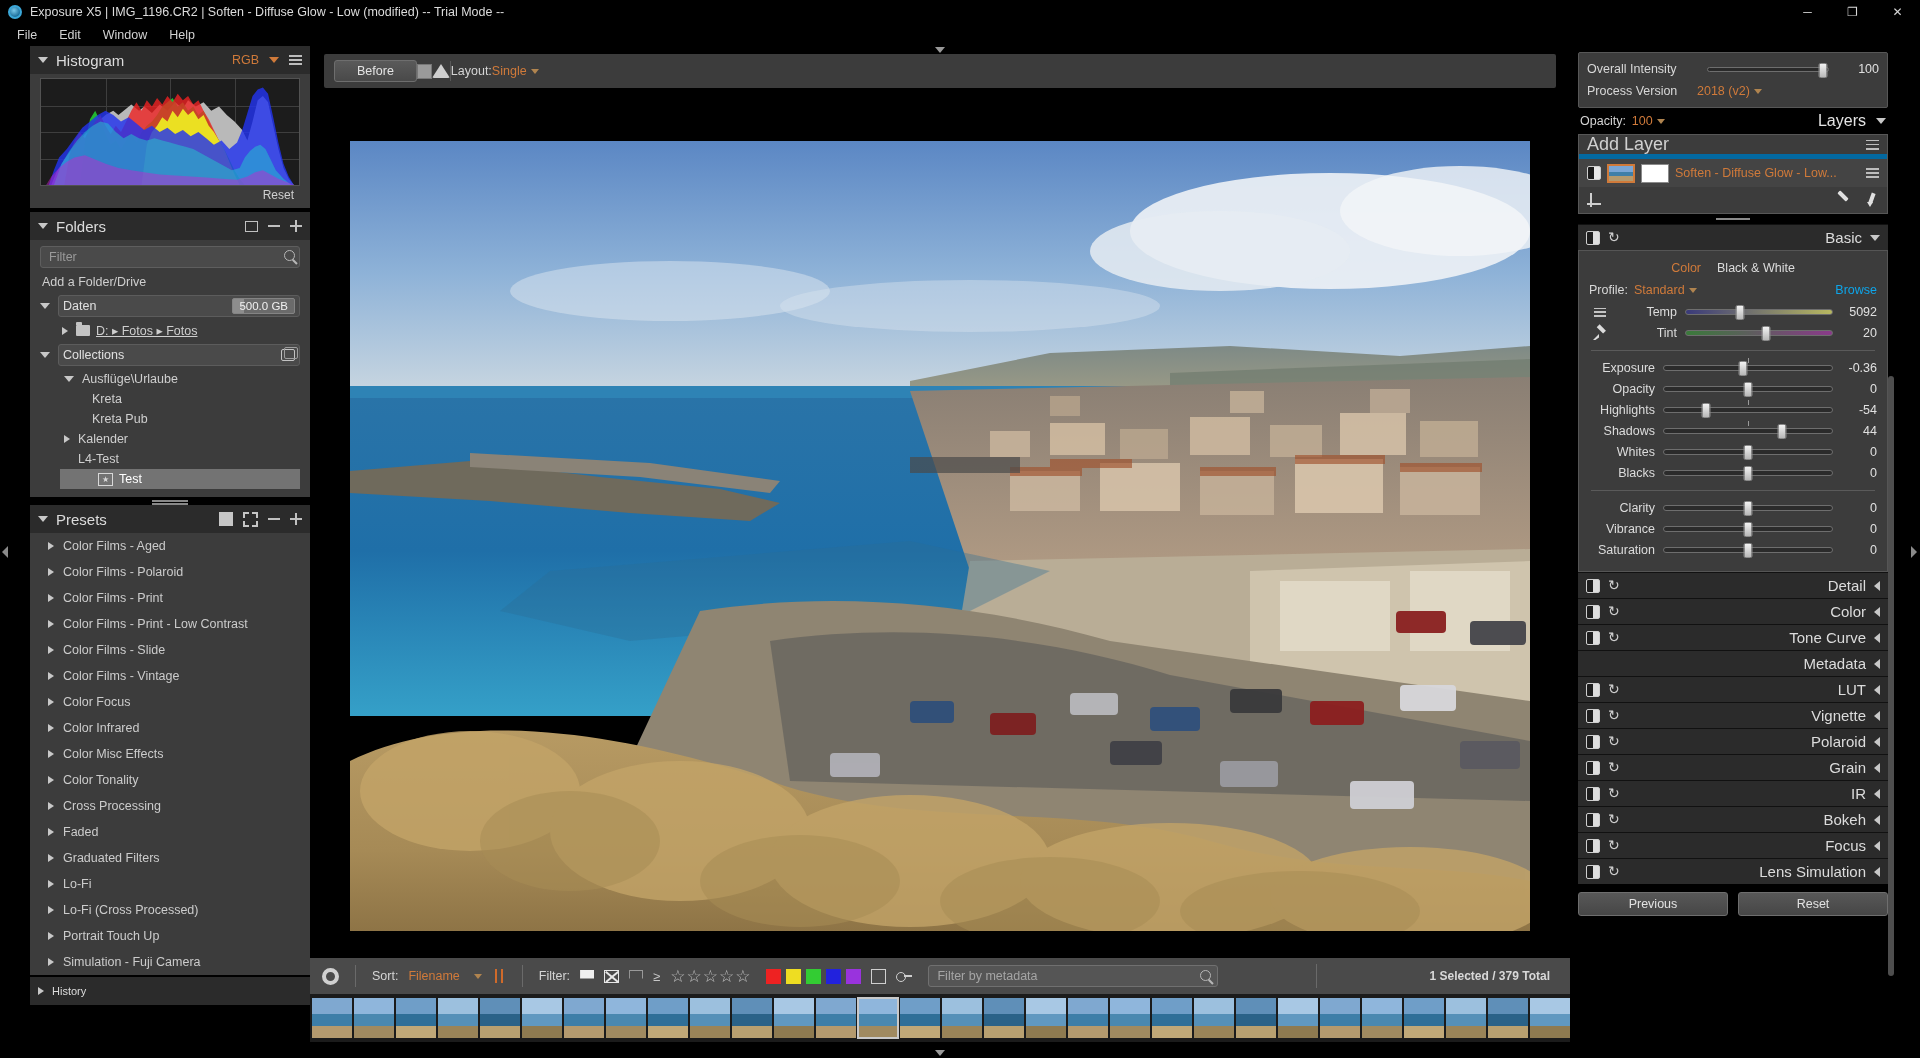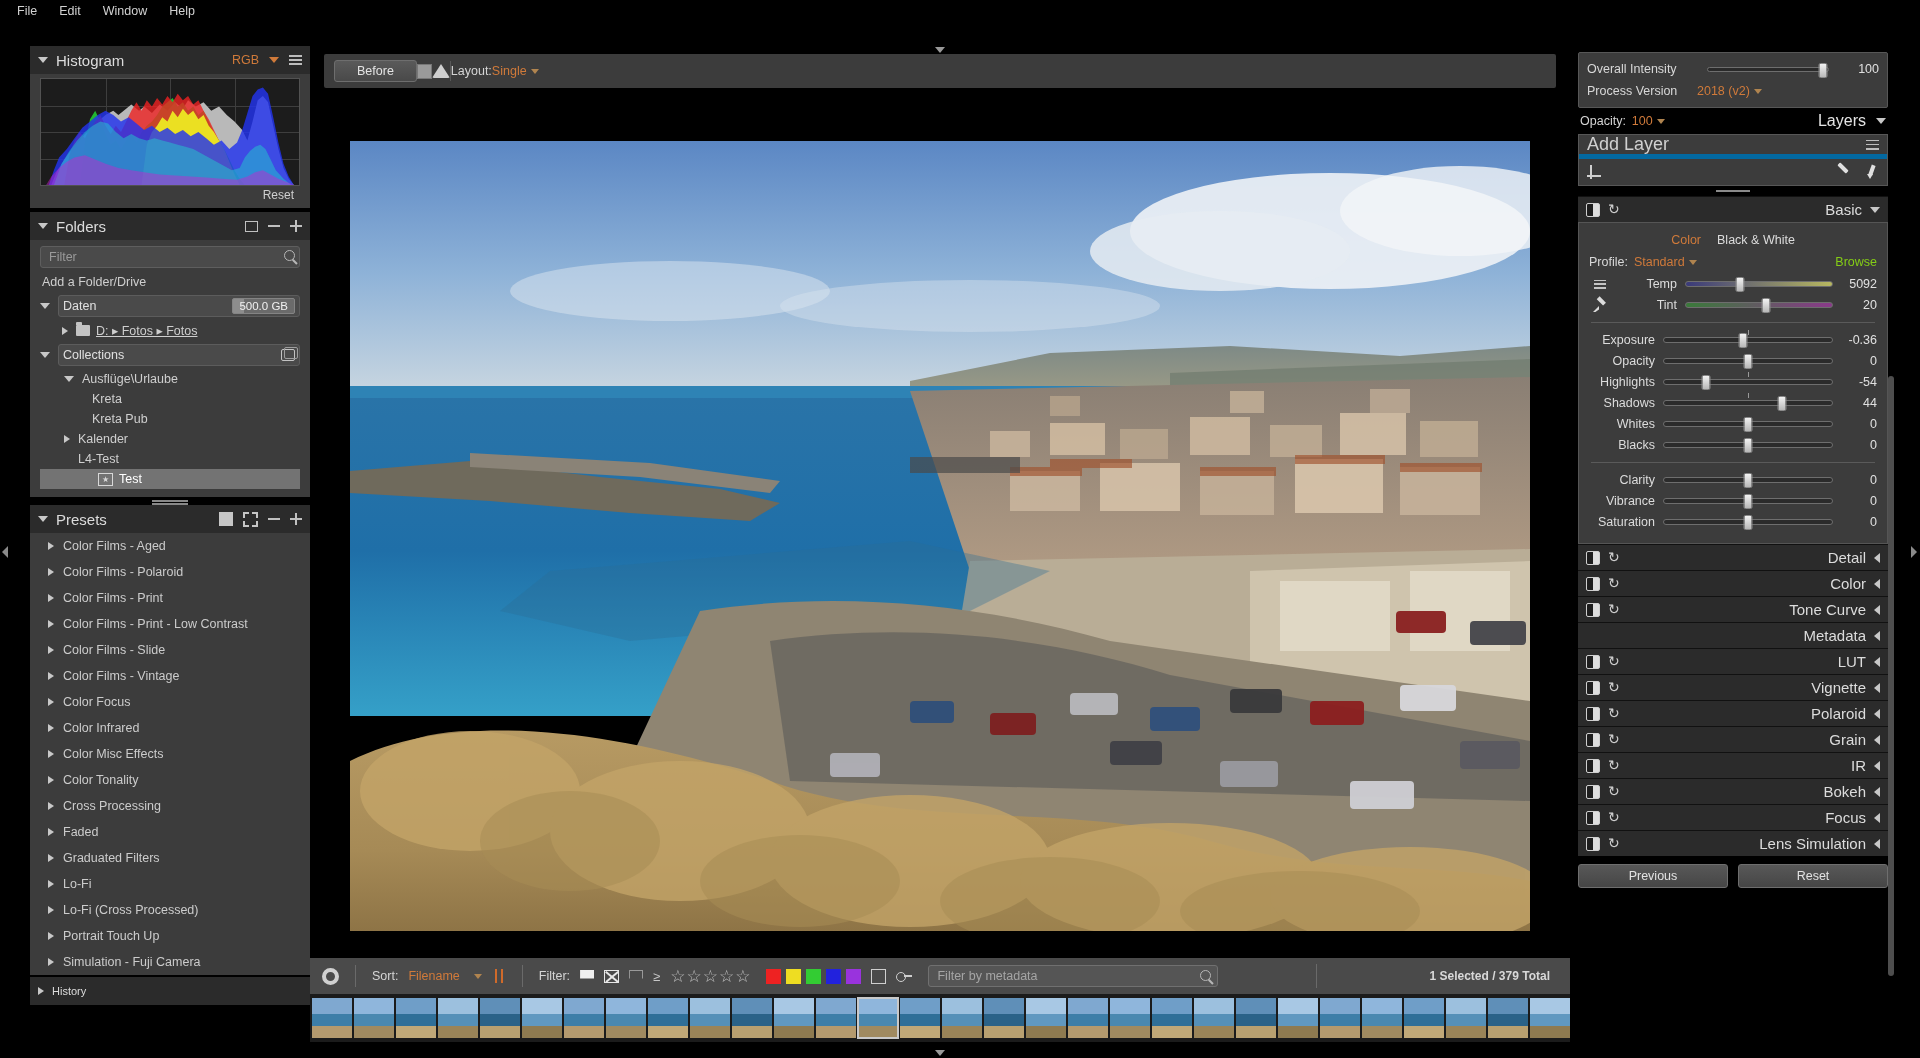--- a/index.html
+++ b/index.html
@@ -263,21 +263,21 @@
   .sec-tri-left { width:0;height:0;border-top:5px solid transparent;border-bottom:5px solid transparent;border-right:6px solid #c8c8c8; margin-left:8px;}
   .sec-tri-down { border-left:5px solid transparent;border-right:5px solid transparent;border-top:6px solid #c8c8c8; margin-left:8px; width:0;height:0;}
   .toggle-ico { width: 14px; height: 14px; border: 1.4px solid #cfcfcf; border-radius:2px; background: linear-gradient(to right,#1e1e1e 50%,#dedede 50%); margin-right: 8px; }
   .reset-ico { width: 15px; height: 15px; position:relative; color:#cfcfcf; font-size:14px; line-height:15px; }
 
   .basic-body { background: #3c3c3c; border: 1px solid #555; padding: 6px 10px 10px 10px; }
   .cw-row { display:flex; align-items:center; justify-content:center; gap: 16px; height: 22px; font-size: 12.5px;}
   .cw-color { color: #d07a3a; }
   .cw-bw { color: #dcdcdc; }
   .profile-row { display:flex; align-items:center; height: 22px; font-size: 12.5px; color:#d8d8d8;}
-  .browse { margin-left:auto; color:#84cc16;text-align:right; }
+  .browse { margin-left:auto; color:#0ea5e9;text-align:right; }
   .sl-row { display:flex; align-items:center; height: 20px; margin: 1px 0; }
   .sl-name { width: 74px; text-align: right; font-size: 12.5px; color: #dcdcdc; padding-right: 8px;}
   .sl-track { position: relative; flex: 1; height: 6px; border: 1px solid #6e6e6e; border-radius: 3px; background:#2b2b2b;}
   .sl-track.temp { background: linear-gradient(to right, #3a3a7a, #b8b860); }
   .sl-track.tint { background: linear-gradient(to right, #3a7a3a, #8a3a8a); }
   .sl-val { width: 44px; text-align: right; font-size: 12.5px; color: #e0e0e0; }
   .divider-line { height:1px; background:#5a5a5a; margin: 7px 2px; }
   .left-ico-col { width: 22px; display:flex;align-items:center;justify-content:center; }
   .mini-ham { width: 12px; height: 9px; display:flex;flex-direction:column;justify-content:space-between;}
   .mini-ham i { height:1.5px;background:#c4c4c4;display:block;}
@@ -292,20 +292,29 @@
   }
   .rp-scroll {
     position:absolute; right:-6px; top:0; width: 6px; background: #4e4e4e; border-radius:3px;
   }
 </style>
 </head>
 <body>
 
 <div class="app">
 
+  <div class="titlebar">
+    <div class="title-logo"></div>
+    <div class="title-text">Exposure X5 | IMG_1196.CR2 | Soften - Diffuse Glow - Low (modified) -- Trial Mode --</div>
+    <div class="win-btns">
+      <div class="win-btn">─</div>
+      <div class="win-btn">❐</div>
+      <div class="win-btn close">✕</div>
+    </div>
+  </div>
 
   <div class="menubar">
     <div>File</div>
     <div>Edit</div>
     <div>Window</div>
     <div>Help</div>
   </div>
 
   <div class="body-area">
 
@@ -404,21 +413,21 @@
               <div class="tree-item" style="padding-left:52px;">
                 <span>Kreta Pub</span>
               </div>
               <div class="tree-item" style="padding-left:24px;">
                 <span class="tri tri-right"></span>
                 <span>Kalender</span>
               </div>
               <div class="tree-item" style="padding-left:38px;">
                 <span>L4-Test</span>
               </div>
-              <div class="tree-item selected" style="padding-left:58px;">
+              <div class="tree-item selected" style="padding-left:38px;margin-left:20px;">
                 <span class="stack-ico"></span>
                 <span>Test</span>
               </div>
             </div>
           </div>
         </div>
 
         <div class="splitter">
             <i></i>
           </div>
@@ -870,20 +879,37 @@
 
         <div class="layers-box">
           <div class="add-layer-row">
             <span>Add Layer</span>
             <span class="hamburger" style="margin-left:auto;">
                 <i></i>
                 <i></i>
                 <i></i>
               </span>
           </div>
+          <div class="layer-row">
+            <span class="half-circ"></span>
+            <span class="layer-thumb">
+              <svg width="24" height="15" viewBox="0 0 24 15" preserveAspectRatio="none">
+                <rect width="24" height="6" fill="#7aa6d6"></rect>
+                  <rect y="6" width="24" height="4" fill="#3f7fa8"></rect>
+                <rect y="10" width="24" height="5" fill="#b49a6e"></rect>
+              </svg>
+            </span>
+            <span class="layer-mask"></span>
+            <span class="layer-name">Soften - Diffuse Glow - Low...</span>
+            <span class="hamburger" style="margin-left:auto;">
+                <i></i>
+                <i></i>
+                <i></i>
+              </span>
+          </div>
           <div class="layer-tools">
             <span class="crop-ico"></span>
             <span style="margin-left:auto;display:flex;gap:12px;align-items:center;">
               <span class="pencil"></span>
               <span class="brush"></span>
             </span>
           </div>
         </div>
 
         <div class="rp-splitter">

